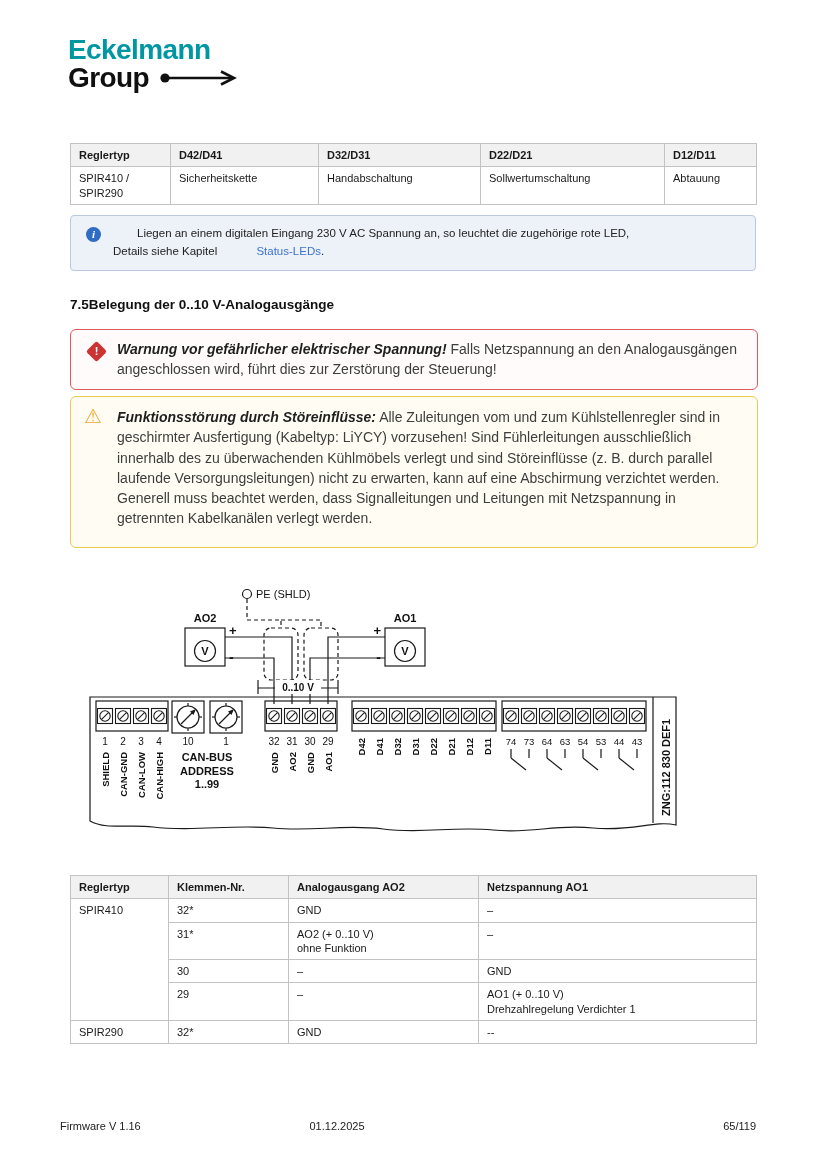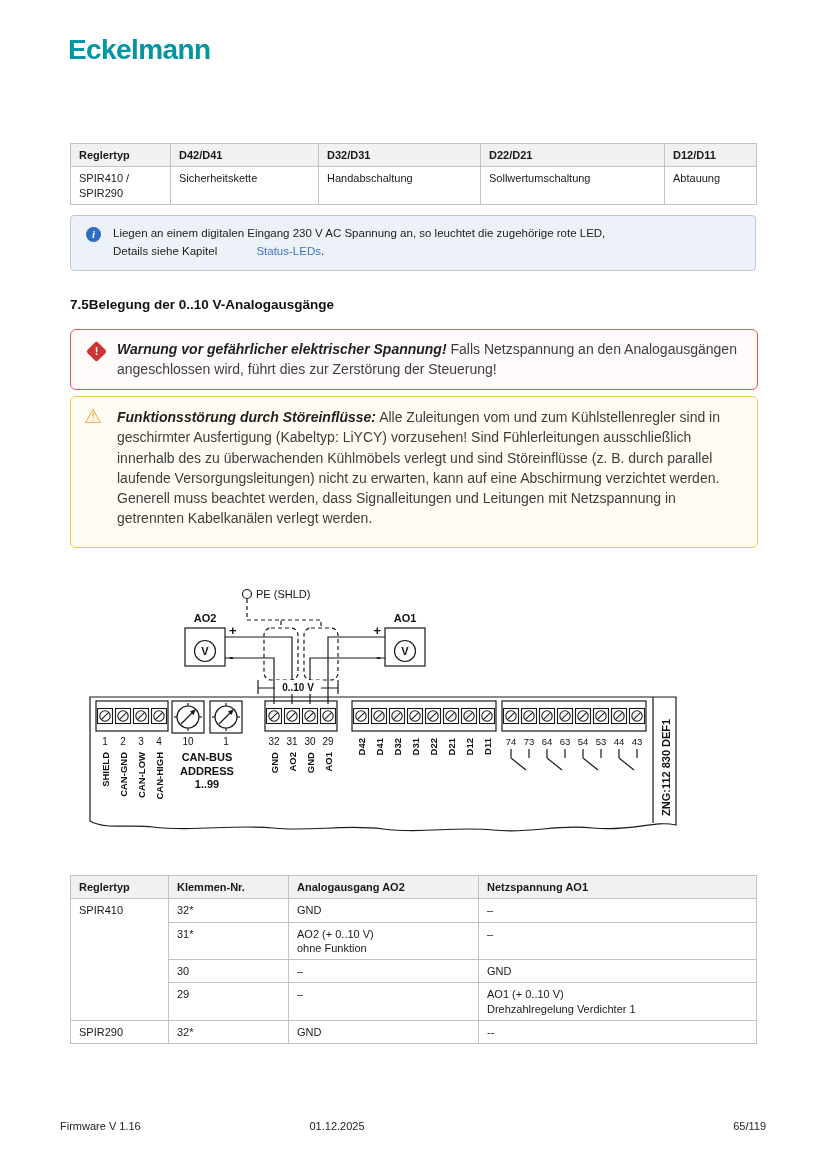--- a/index.html
+++ b/index.html
@@ -16,21 +16,21 @@
   .logo .brand { font-size:28px; font-weight:700; color:#0096A3; letter-spacing:-0.6px; line-height:1.0; }
   .logo .row2 { display:flex; align-items:center; gap:10px; }
   .logo .brand2 { font-size:28px; font-weight:700; color:#101010; letter-spacing:-0.6px; line-height:1.0; }
 
   
   table { border-collapse:collapse; table-layout:fixed; font-size:11px; background:#fff; }
   th,td { border:1px solid #c3c3c3; padding:4px 8px; text-align:left; vertical-align:top; line-height:1.3; }
   th { background:#f1f1f1; font-weight:700;margin-top:36px; }
   .t1 { left:70px; top:143px; width:686px; }
   .t2 { left:70px; top:875px; width:686px; }
-  .pre { white-space:pre-line; }
+  .pre { white-space:pre-line;margin-left:24px; }
 
   
   .infobox { left:70px; top:215px; width:686px; min-height:50px;
     background:#edf1f8; border:1px solid #bcc8e0; border-radius:4px;
     padding:9px 14px 9px 42px; font-size:11.5px; line-height:1.55; color:#222; }
   .infobox .iicon { position:absolute; left:15px; top:11px; width:15px; height:15px;
     border-radius:50%; background:#2f6cc4; color:#fff; text-align:center; line-height:15px;
     font-size:11px; font-weight:700; font-style:italic; font-family:"Liberation Serif",serif; }
   .link { color:#3e74cf; text-decoration:none; cursor:pointer;margin-left:36px; }
 
@@ -50,27 +50,35 @@
     border:1px solid #ecc94c; background:#fffdf3; padding:10px 20px 12px 46px; }
   .cautionbox .tri { position:absolute; left:13px; top:9px; font-size:20px; color:#eda42c; line-height:1; }
 
   
   .diagram { left:88px; top:580px; }
 
   
   .footer { top:1120px; font-size:11px; color:#222; }
   .f-left { left:60px;text-align:center; }
   .f-center { left:0; width:674px; text-align:center; }
-  .f-right { right:61px; }
+  .f-right { right:71px; }
 </style>
 </head>
 <body>
 
 <div class="abs logo">
   <div class="brand">Eckelmann</div>
+  <div class="row2">
+    <span class="brand2">Group</span>
+    <svg width="78" height="16" viewBox="0 0 78 16">
+      <circle cx="6" cy="8" r="4.6" fill="#101010"></circle>
+      <line x1="6" y1="8" x2="73" y2="8" stroke="#101010" stroke-width="2.6"></line>
+      <path d="M62,1.5 L75,8 L62,14.5" fill="none" stroke="#101010" stroke-width="2.6"></path>
+    </svg>
+  </div>
 </div>
 
 <table class="abs t1">
   <colgroup>
       <col style="width:100px">
       <col style="width:148px">
       <col style="width:162px">
       <col style="width:184px">
       <col style="width:92px">
     </colgroup>

